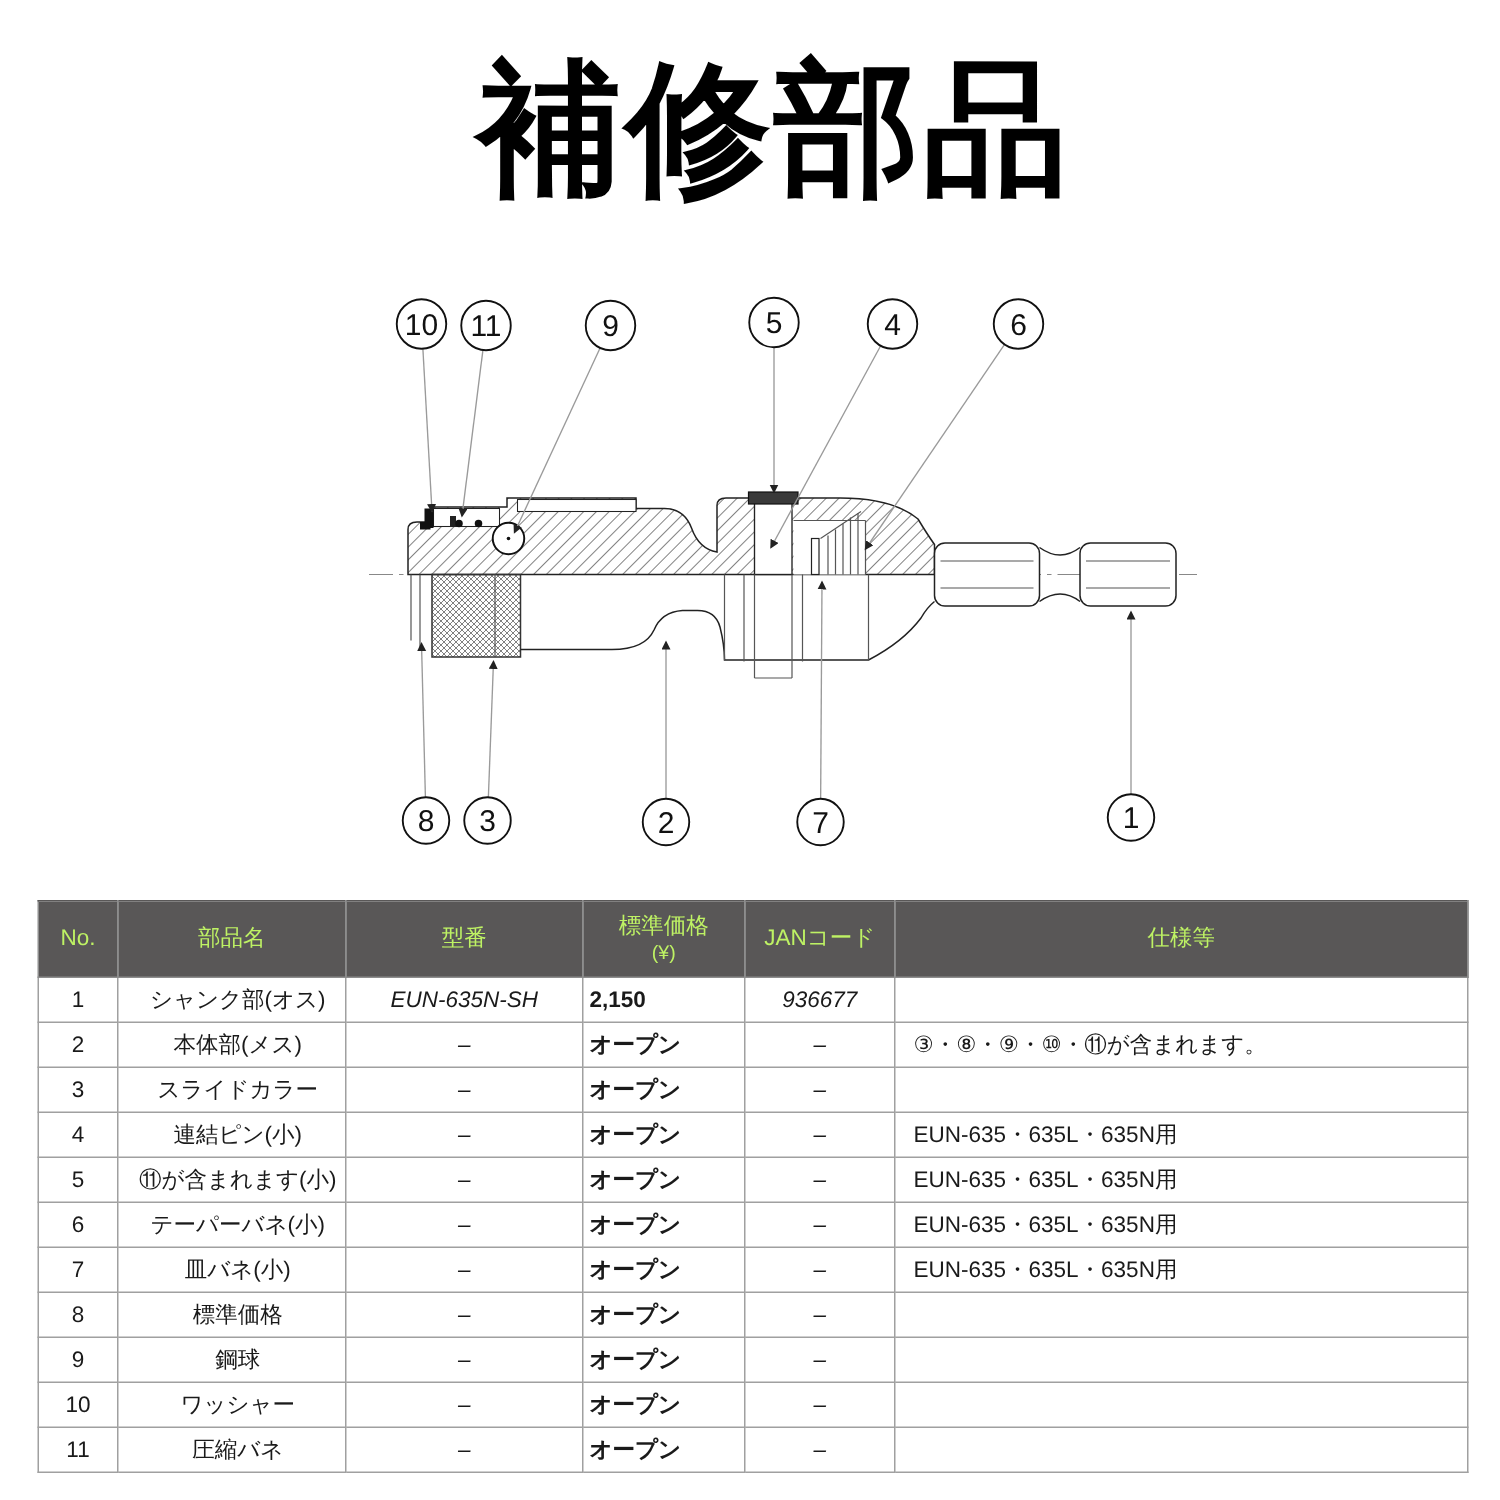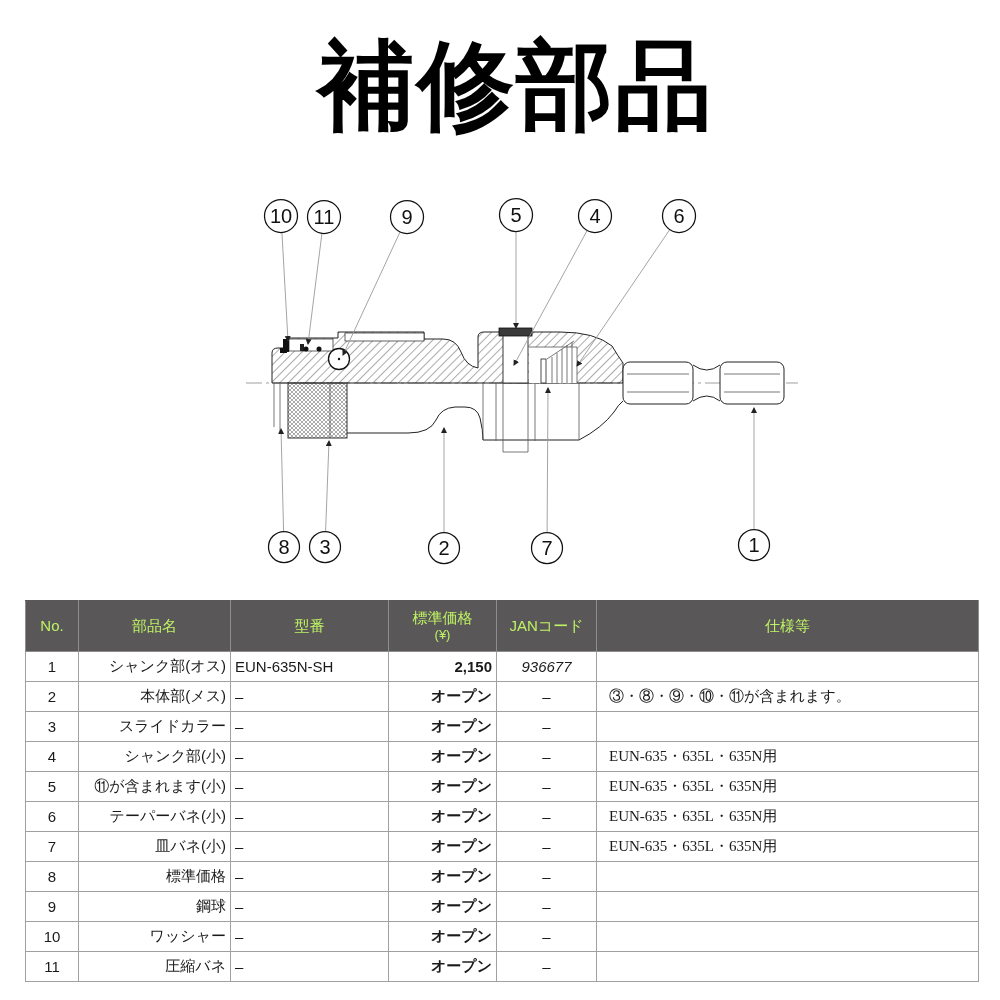--- a/index.html
+++ b/index.html
@@ -16,25 +16,25 @@
   .callout-num{font-size:20px;fill:#111;}
   
   .parts-table{position:absolute;left:25px;top:600px;width:953px;border-collapse:collapse;
                table-layout:fixed;font-size:15px;}
   .parts-table th{background:#595757;color:#bef264;font-weight:400;height:50px;
                   border:1px solid #8d8d8d;border-top:1px solid #595757;padding:0;line-height:1.25;}
   .parts-table td{height:27px;border:1px solid #a0a0a0;padding:1px 4px;background:#fff;color:#1a1a1a;}
   .parts-table{border:1px solid #8a8a8a;}
   .hdr-sub{font-size:13px;}
   .c-no{text-align:center;}
-  .c-name{text-align:right;padding-left:12px !important;margin-top:41px;}
-  .c-model{text-align:left;}
-  .c-price{text-align:right;font-weight:bold;}
+  .c-name{text-align:center;padding-left:12px !important;margin-top:41px;}
+  .c-model{text-align:center;font-style:italic;}
+  .c-price{text-align:left;font-weight:bold;}
   .c-jan{text-align:center;font-style:italic;}
-  .c-spec{text-align:left;padding-left:12px !important;font-family:Liberation Serif, serif;}
+  .c-spec{text-align:left;padding-left:12px !important;}
   .dash{color:#999;font-weight:400;}
 </style>
 </head>
 <body>
 
 <div class="page">
 
   <div class="title">補修部品</div>
 
   <svg style="position:absolute;left:0;top:180px;" width="1000" height="415" viewBox="0 180 1000 415">
@@ -188,21 +188,21 @@
         <tr>
           <td class="c-no">3</td>
           <td class="c-name">スライドカラー</td>
           <td class="c-model dash">–</td>
           <td class="c-price">オープン</td>
           <td class="c-jan dash">–</td>
           <td class="c-spec"></td>
         </tr>
         <tr>
           <td class="c-no">4</td>
-          <td class="c-name">シャンク部(小)</td>
+          <td class="c-name">連結ピン(小)</td>
           <td class="c-model dash">–</td>
           <td class="c-price">オープン</td>
           <td class="c-jan dash">–</td>
           <td class="c-spec">EUN-635・635L・635N用</td>
         </tr>
         <tr>
           <td class="c-no">5</td>
           <td class="c-name">⑪が含まれます(小)</td>
           <td class="c-model dash">–</td>
           <td class="c-price">オープン</td>

